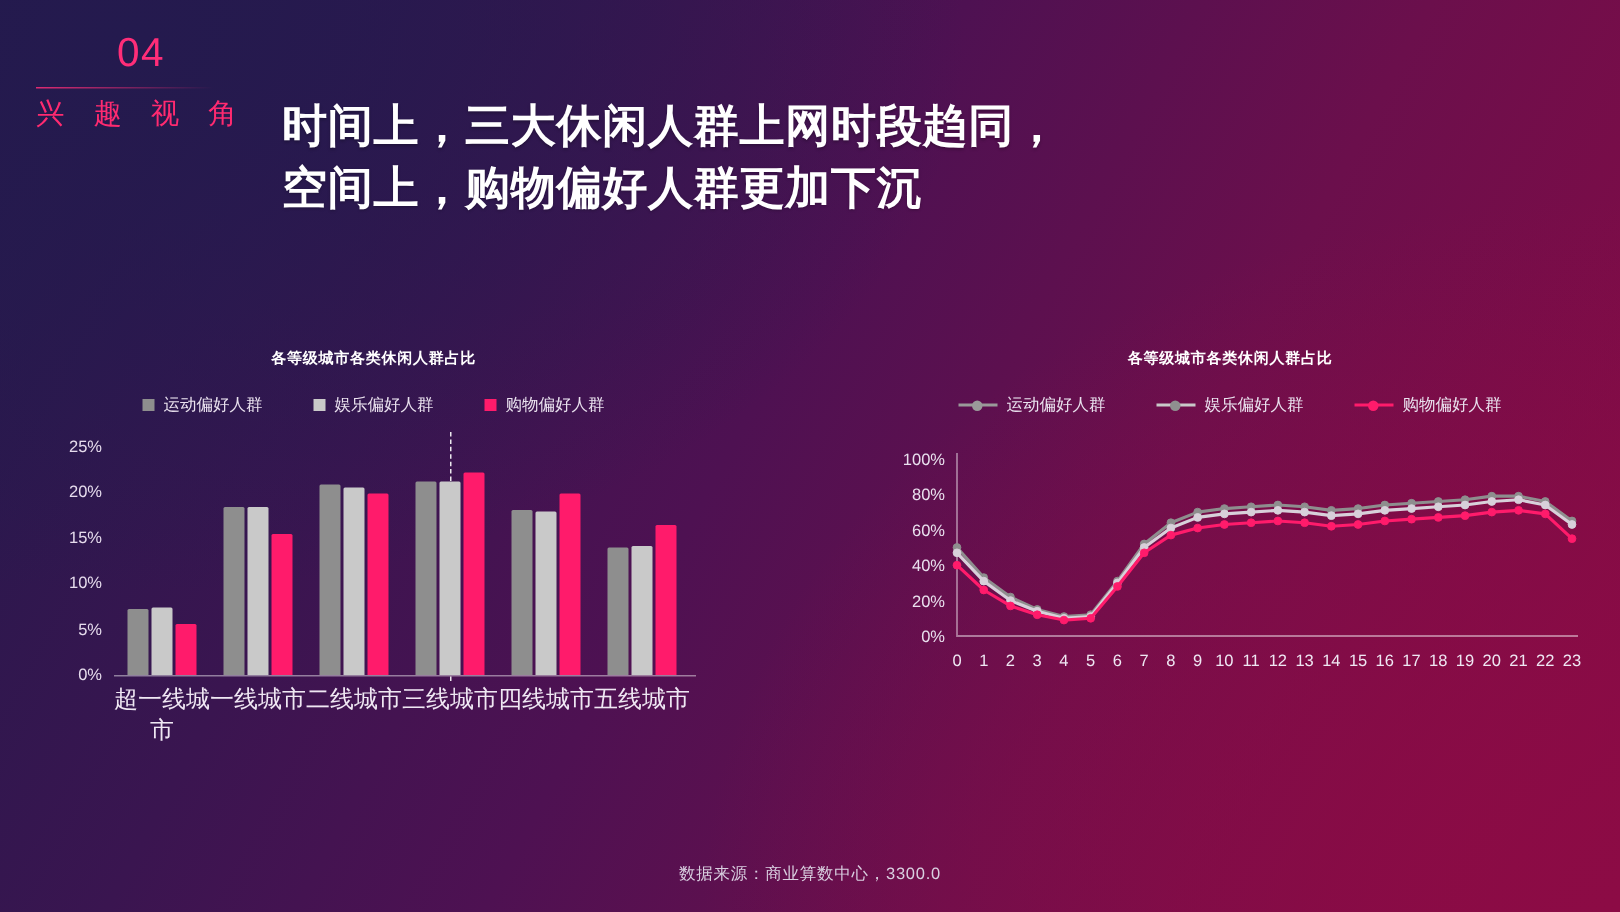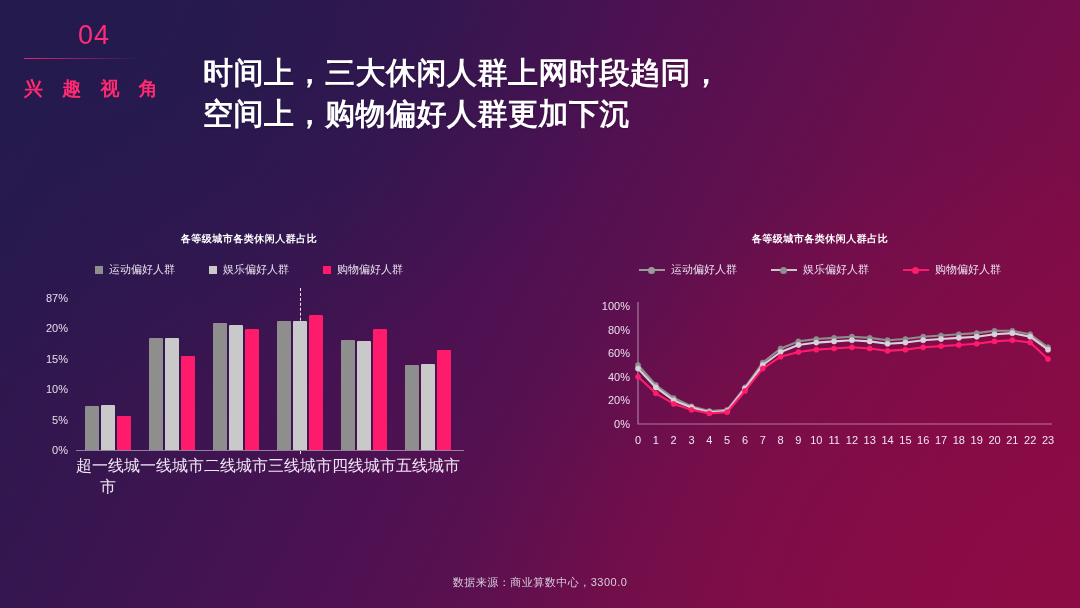--- a/index.html
+++ b/index.html
@@ -20,27 +20,27 @@
   .chapter-block { position:absolute; left:24px; top:22px; width:140px;text-align:center; }
   .chapter-num {
     font-size:27px; color:#ff2d78; letter-spacing:1px; line-height:1;
     font-family:"Liberation Sans", sans-serif; font-weight:400;
   }
   .chapter-rule {
     width:118px; height:1px; margin-top:9px;
     background:linear-gradient(90deg, rgba(255,45,120,.85), rgba(255,45,120,0));
   }
   .chapter-name {
-    margin-top:17px; font-size:19px; color:#ff2a70;
-    letter-spacing:7px; font-weight:700; white-space:nowrap;
+    margin-top:4px; font-size:19px; color:#ff2a70;
+    letter-spacing:7px; font-weight:400; white-space:nowrap;
   }
   .headline {
-    position:absolute; left:188px; top:52px;
+    position:absolute; left:188px; top:64px;
     font-size:30px; font-weight:bold; line-height:1.38;
-    color:#ffffff; letter-spacing:.5px; text-shadow:0 1px 2px rgba(0,0,0,.25);margin-left:15px;
+    color:#ffffff; letter-spacing:.5px; text-shadow:0 1px 2px rgba(0,0,0,.25);
   }
   .headline div { white-space:nowrap; }
 
   
   .panel { position:absolute; }
   .panel-title {
     font-size:10px; font-weight:bold; color:#fff; text-align:center;
     letter-spacing:.5px;
   }
   .legend {
@@ -118,21 +118,21 @@
       <span>购物偏好人群</span>
     </div>
   </div>
 
   <div class="y-labels" id="bar-y-labels">
       <span style="top: 158px;">0%</span>
       <span style="top: 127.6px;">5%</span>
       <span style="top: 97.2px;">10%</span>
       <span style="top: 66.8px;">15%</span>
       <span style="top: 36.4px;">20%</span>
-      <span style="top: 6px;">87%</span>
+      <span style="top: 6px;">25%</span>
     </div>
   <div class="axis-line"></div>
   <div class="divider"></div>
   <div class="bar-plot">
     <div class="groups" id="bar-groups">
         <div class="group">
           <div class="bar s0" style="height: 43.776px; background: rgb(142, 142, 142);"></div>
           <div class="bar s1" style="height: 44.992px; background: rgb(201, 201, 201);"></div>
           <div class="bar s2" style="height: 34.048px; background: rgb(255, 27, 107);"></div>
         </div>

